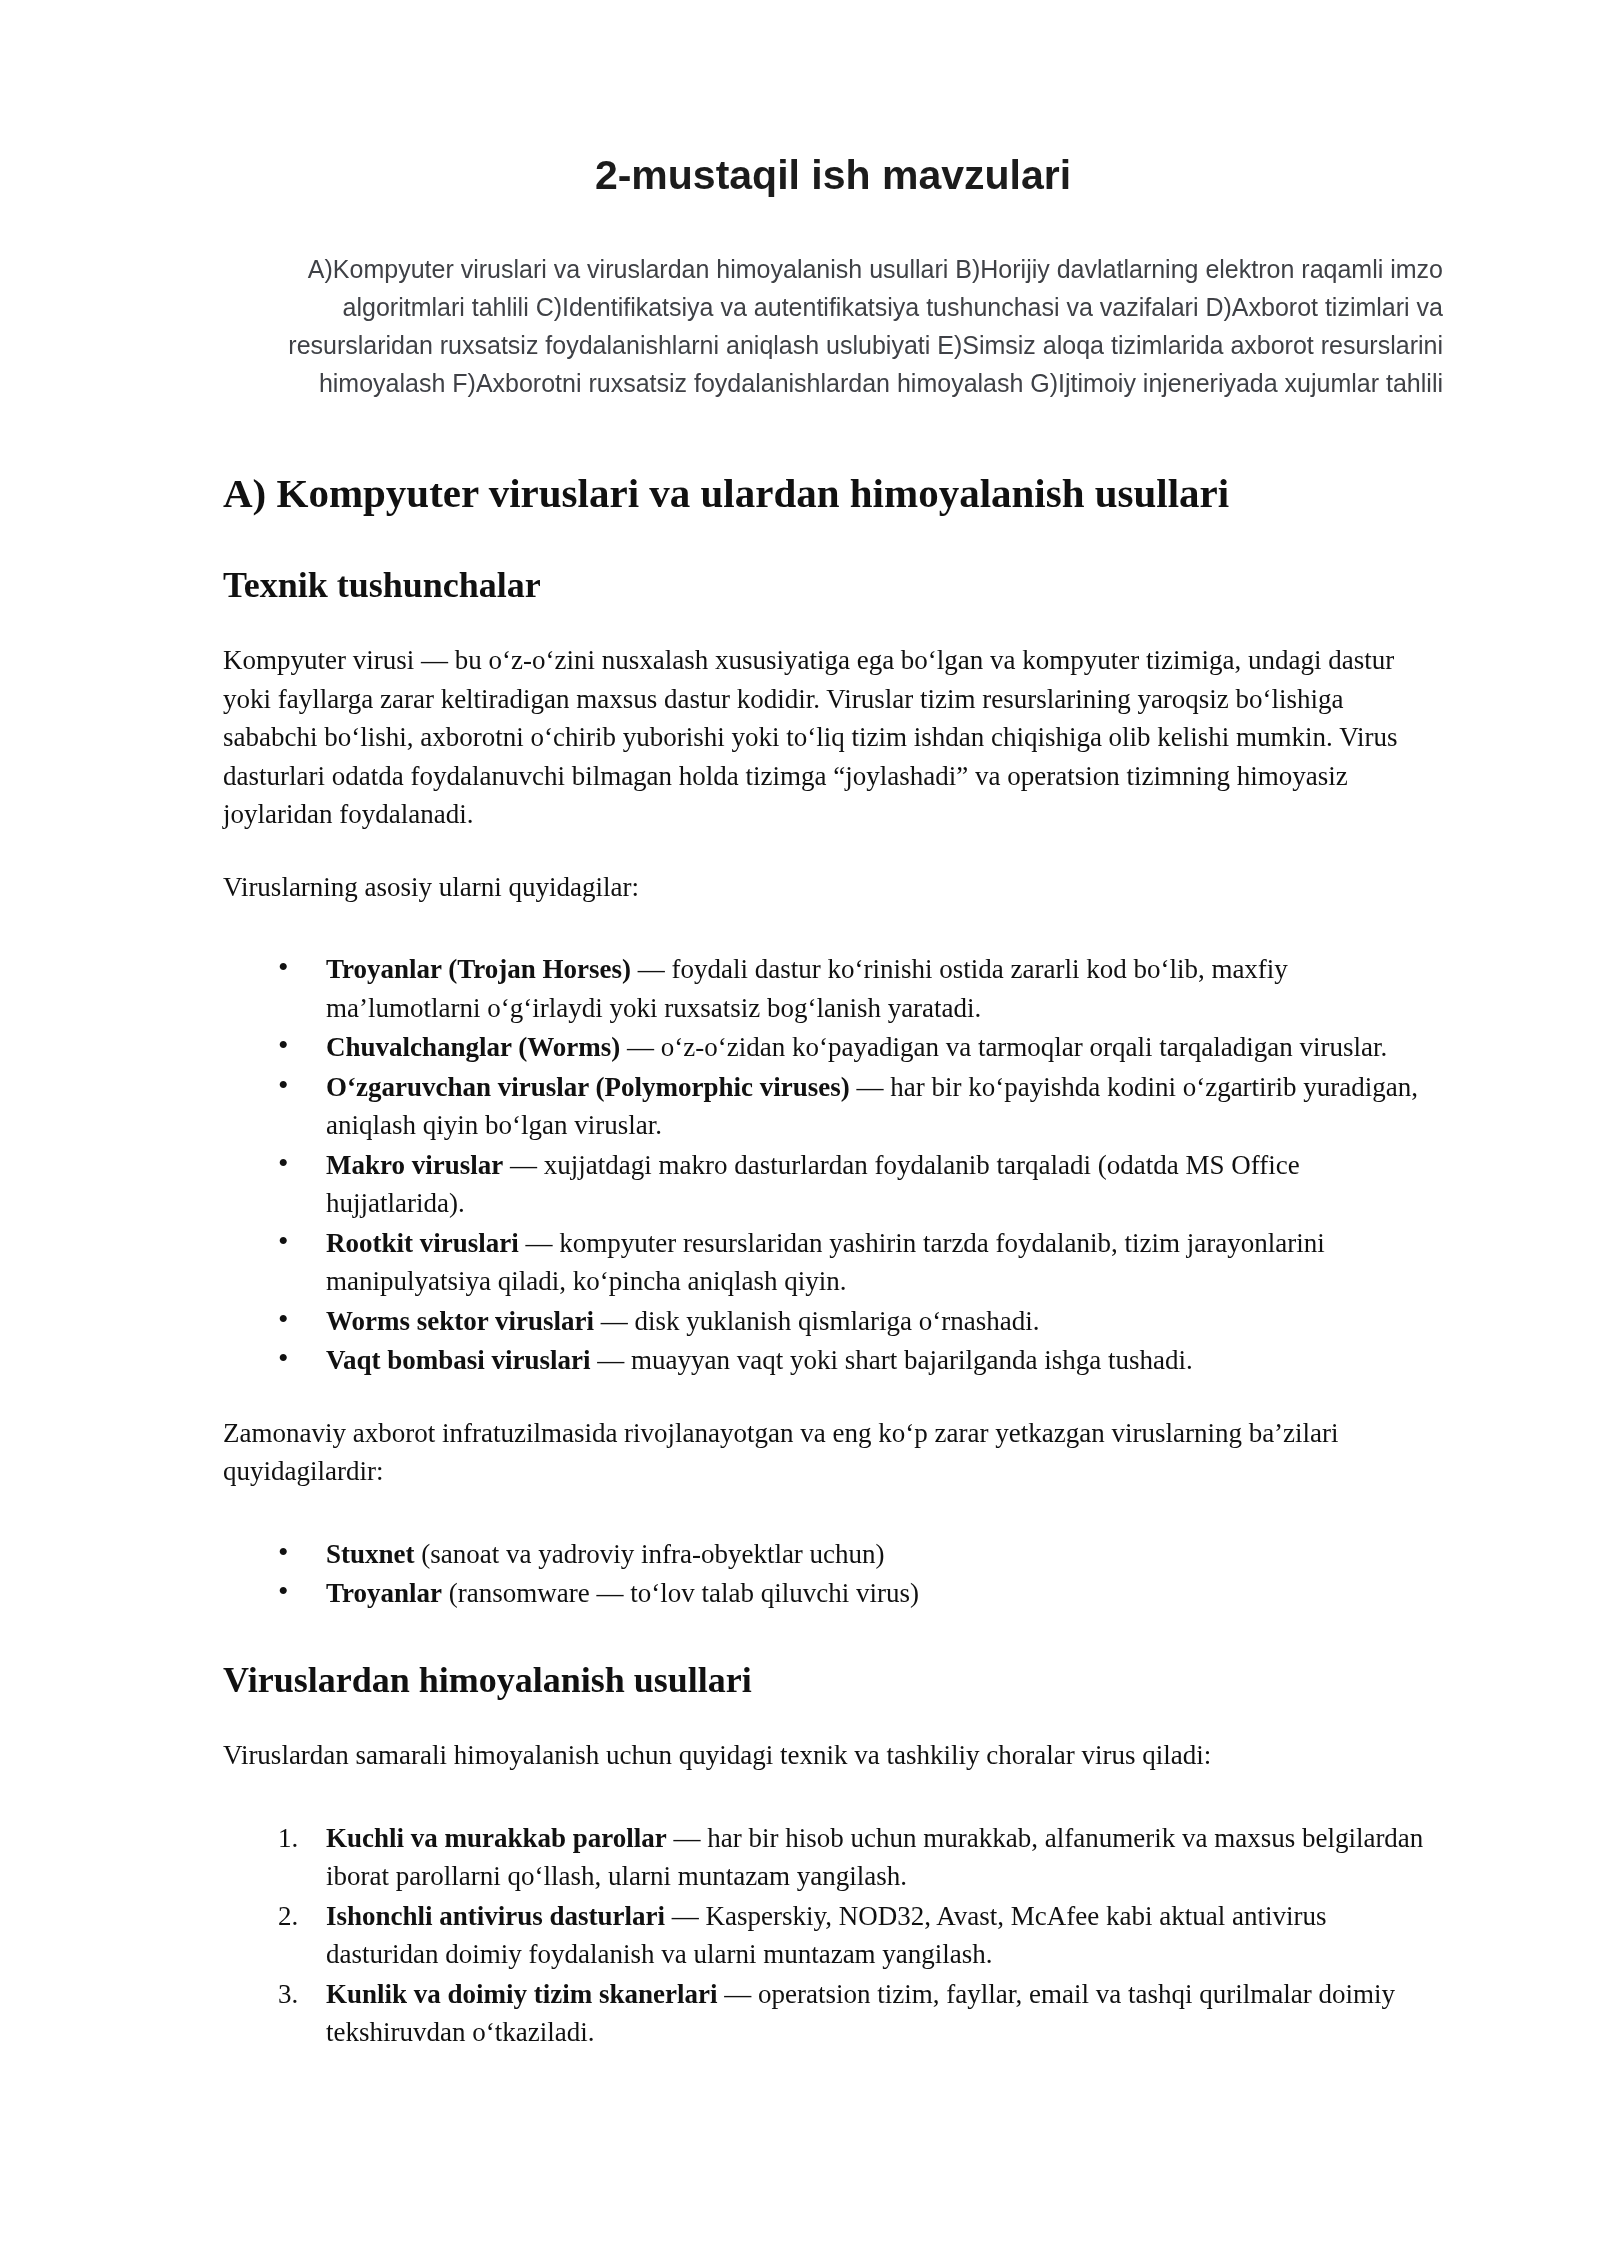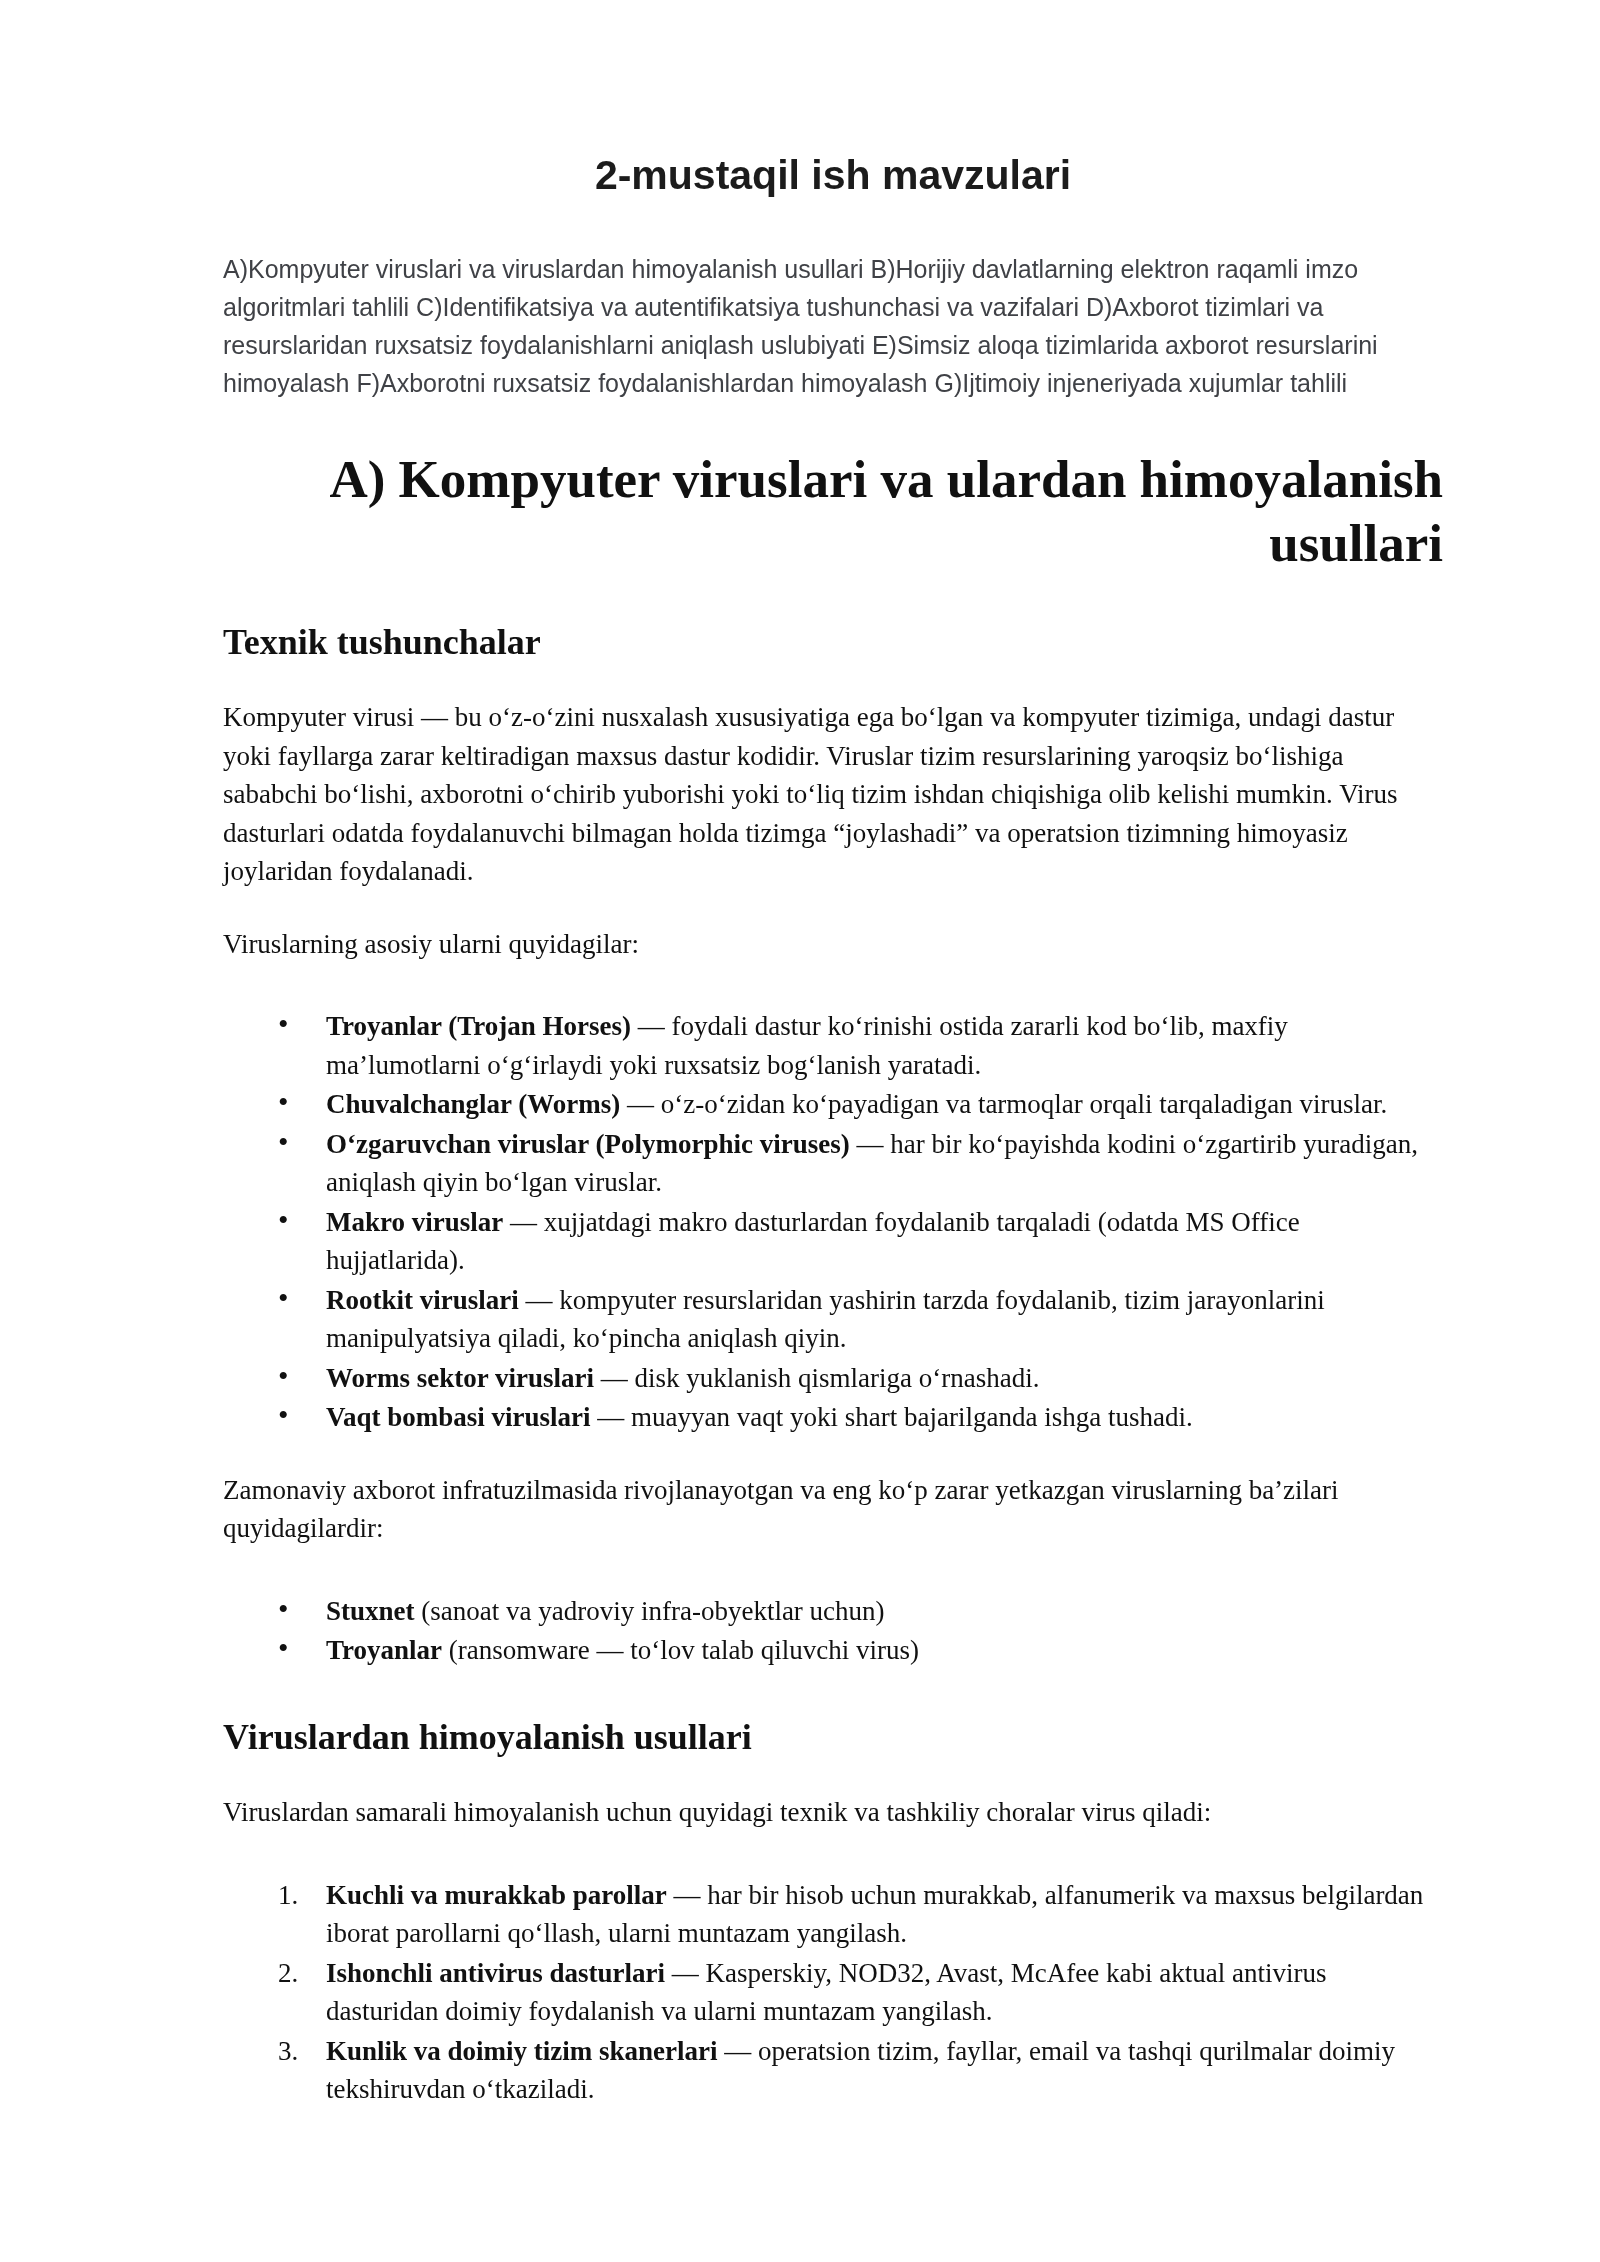--- a/index.html
+++ b/index.html
@@ -14,43 +14,42 @@
     background:var(--background);
     overflow:hidden;
     font-family:"Liberation Serif","DejaVu Serif",serif;
     color:var(--body-text);
   }
   .page{
     width:1600px;
     height:2262px;
     padding:150px 157px 0 223px;
   }
-  .sans{font-family:"Liberation Sans","DejaVu Sans",sans-serif;}
+  .sans{font-family:"Liberation Sans","DejaVu Sans",sans-serif;text-align:right;}
 
   .doc-title{
     font-size:41px;
     font-weight:700;
     line-height:1.22;
     text-align:center;
     color:var(--title-text);
   }
   .intro{
     margin-top:50px;
     font-size:25px;
     line-height:38px;
     color:var(--intro-text);
     font-weight:400;
   }
   h2.section-heading{
-    margin-top:46px;
-    font-size:53px;
+    margin-top:67px;
+    font-size:41px;
     font-weight:700;
     line-height:1.2;
     color:var(--body-text);
-    text-align:right;
   }
   h3.sub-heading{
     margin-top:46px;
     font-size:36px;
     font-weight:700;
     line-height:1.2;
     color:var(--body-text);
   }
   p.body-para{
     margin-top:34px;

